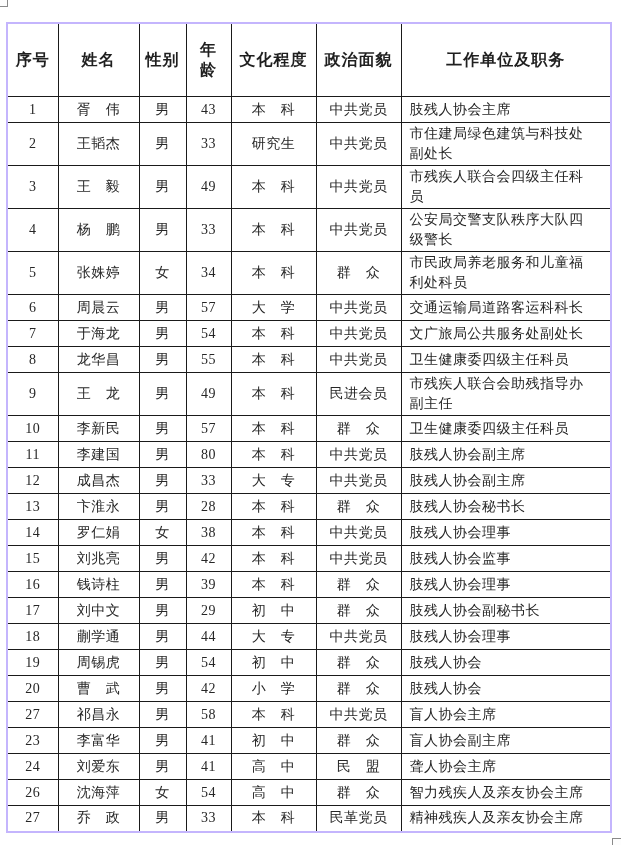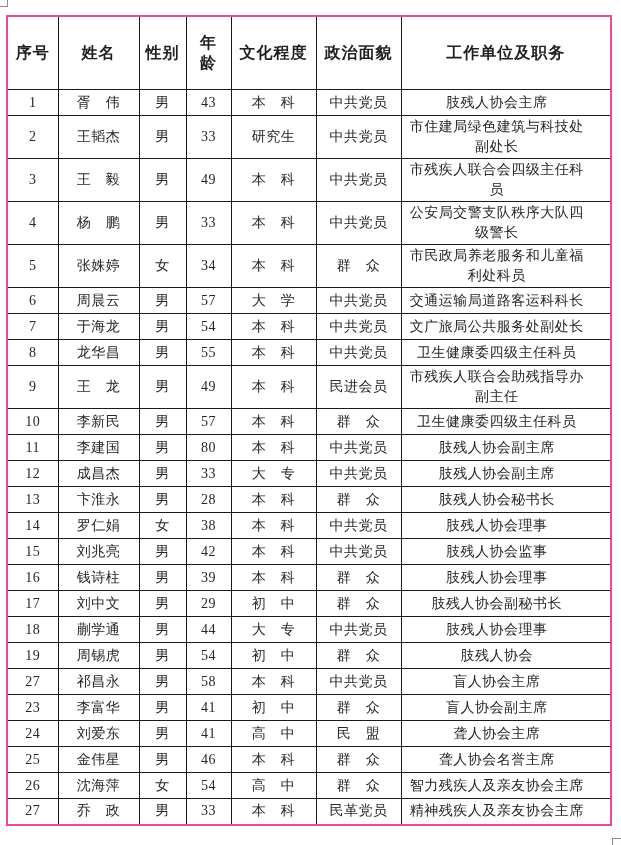--- a/index.html
+++ b/index.html
@@ -36,25 +36,25 @@
     bottom: 0;
     width: 8px;
     height: 6px;
     border-left: 1px solid #8a8a8a;
     border-top: 1px solid #8a8a8a;
     background: #fdfdfd;
   }
   table.roster {
     position: absolute;
     left: 6px;
-    top: 15px;
+    top: 22px;
     width: 604px;
     border-collapse: collapse;
     table-layout: fixed;
-    border: 2px solid #ec4899;
+    border: 2px solid #c4b5fd;
   }
   col.c-index     { width: 51px;  }
   col.c-name      { width: 81px;  }
   col.c-gender    { width: 47px;  }
   col.c-age       { width: 45px;  }
   col.c-education { width: 85px;  }
   col.c-political { width: 85px;  }
   col.c-position  { width: 210px; }
   th, td {
     border: 1px solid #1a1a1a;
@@ -75,21 +75,21 @@
   tbody tr { height: 26px; }
   tbody tr.tall { height: 43px; }
   td {
     font-size: 14px;
     letter-spacing: 0.5px;
     line-height: 20px;
     padding: 1px 2px;
     color: #262626;
   }
   td.cell-position {
-    text-align: center;
+    text-align: left;
     padding: 1px 26px 1px 8px;
     font-family: Liberation Serif, serif;
   }
 </style>
 </head>
 <body>
 
 <div class="page">
 
   <div class="move-handle"></div>
@@ -281,20 +281,29 @@
         <tr>
     <td class="cell-index">19</td>
     <td class="cell-name">周锡虎</td>
     <td class="cell-gender">男</td>
     <td class="cell-age">54</td>
     <td class="cell-education">初　中</td>
     <td class="cell-political">群　众</td>
     <td class="cell-position">肢残人协会</td>
   </tr>
         <tr>
+    <td class="cell-index">20</td>
+    <td class="cell-name">曹　武</td>
+    <td class="cell-gender">男</td>
+    <td class="cell-age">42</td>
+    <td class="cell-education">小　学</td>
+    <td class="cell-political">群　众</td>
+    <td class="cell-position">肢残人协会</td>
+  </tr>
+        <tr>
     <td class="cell-index">27</td>
     <td class="cell-name">祁昌永</td>
     <td class="cell-gender">男</td>
     <td class="cell-age">58</td>
     <td class="cell-education">本　科</td>
     <td class="cell-political">中共党员</td>
     <td class="cell-position">盲人协会主席</td>
   </tr>
         <tr>
     <td class="cell-index">23</td>
@@ -306,29 +315,20 @@
     <td class="cell-position">盲人协会副主席</td>
   </tr>
         <tr>
     <td class="cell-index">24</td>
     <td class="cell-name">刘爱东</td>
     <td class="cell-gender">男</td>
     <td class="cell-age">41</td>
     <td class="cell-education">高　中</td>
     <td class="cell-political">民　盟</td>
     <td class="cell-position">聋人协会主席</td>
-  </tr>
-        <tr>
-    <td class="cell-index">25</td>
-    <td class="cell-name">金伟星</td>
-    <td class="cell-gender">男</td>
-    <td class="cell-age">46</td>
-    <td class="cell-education">本　科</td>
-    <td class="cell-political">群　众</td>
-    <td class="cell-position">聋人协会名誉主席</td>
   </tr>
         <tr>
     <td class="cell-index">26</td>
     <td class="cell-name">沈海萍</td>
     <td class="cell-gender">女</td>
     <td class="cell-age">54</td>
     <td class="cell-education">高　中</td>
     <td class="cell-political">群　众</td>
     <td class="cell-position">智力残疾人及亲友协会主席</td>
   </tr>

